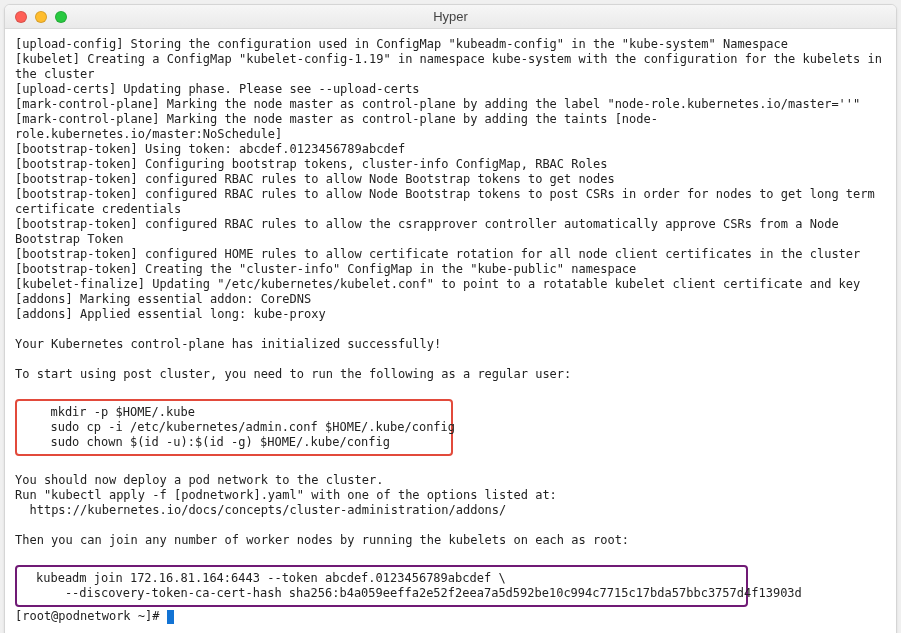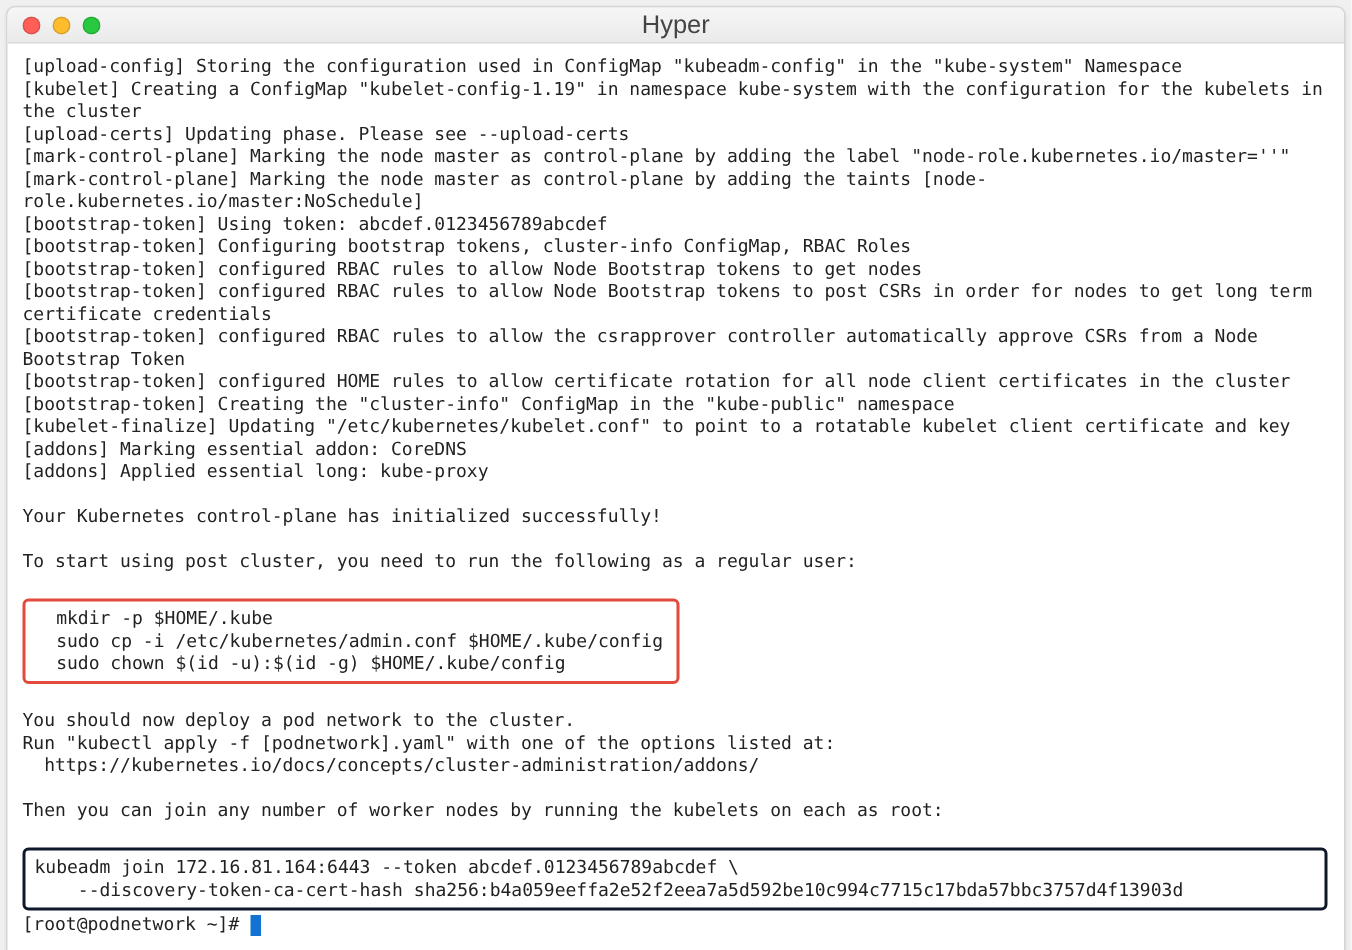--- a/index.html
+++ b/index.html
@@ -36,47 +36,47 @@
   .light {
     width: 12px; height: 12px; border-radius: 50%;
   }
   .light.close   { background:#ff5f57; border:0.5px solid rgba(0,0,0,0.15);}
   .light.min     { background:#ffbd2e; border:0.5px solid rgba(0,0,0,0.15);}
   .light.max     { background:#28c940; border:0.5px solid rgba(0,0,0,0.15);}
   .title {
     position:absolute;
     left:0;right:0;
     text-align:center;
-    font-size:17px;
+    font-size:13px;
     color:#444;
   }
   .terminal {
     padding: 8px 10px 12px 10px;
     font-family: "Menlo","Monaco","Consolas",monospace;
     font-size: 12px;
     line-height: 15px;
     color:#222;
     white-space: pre-wrap;
     word-break: break-word;
     position: relative;
   }
   .box-red, .box-blue {
-    padding: 4px 6px;
+    padding: 4px 19px;
     border-radius: 4px;
     display: block;
     margin: 2px 0;
     white-space: pre;
   }
   .box-red {
     border: 2px solid #e24a3b;
     width: 438px;
   }
   .box-blue {
-    border: 2px solid #0f172a;
-    width: 870px;
+    border: 2px solid #701a75;
+    width: 733px;
   }
   .cursor {
     display:inline-block;
     width: 7px; height: 14px;
     background:#1273d4;
     vertical-align: text-bottom;
     margin-bottom:-1px;
   }
 </style>
 </head>

